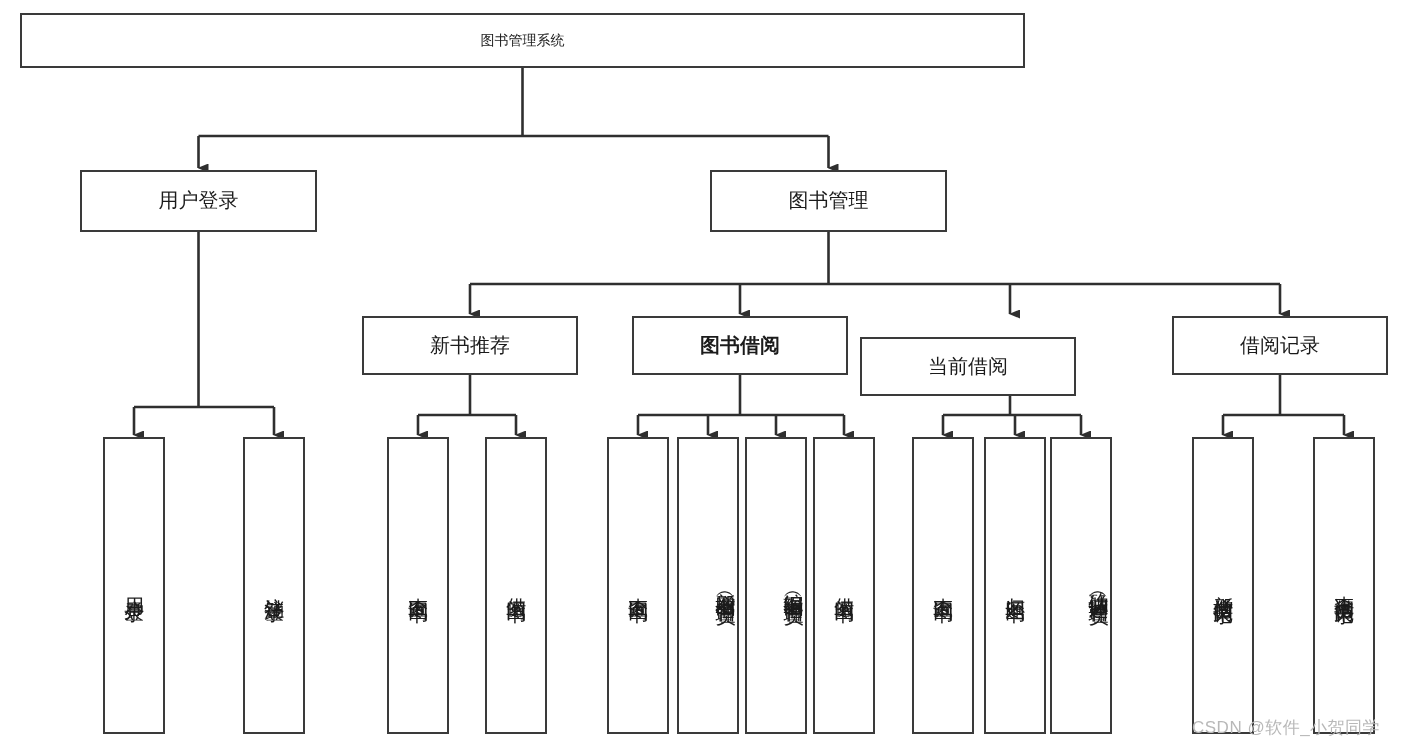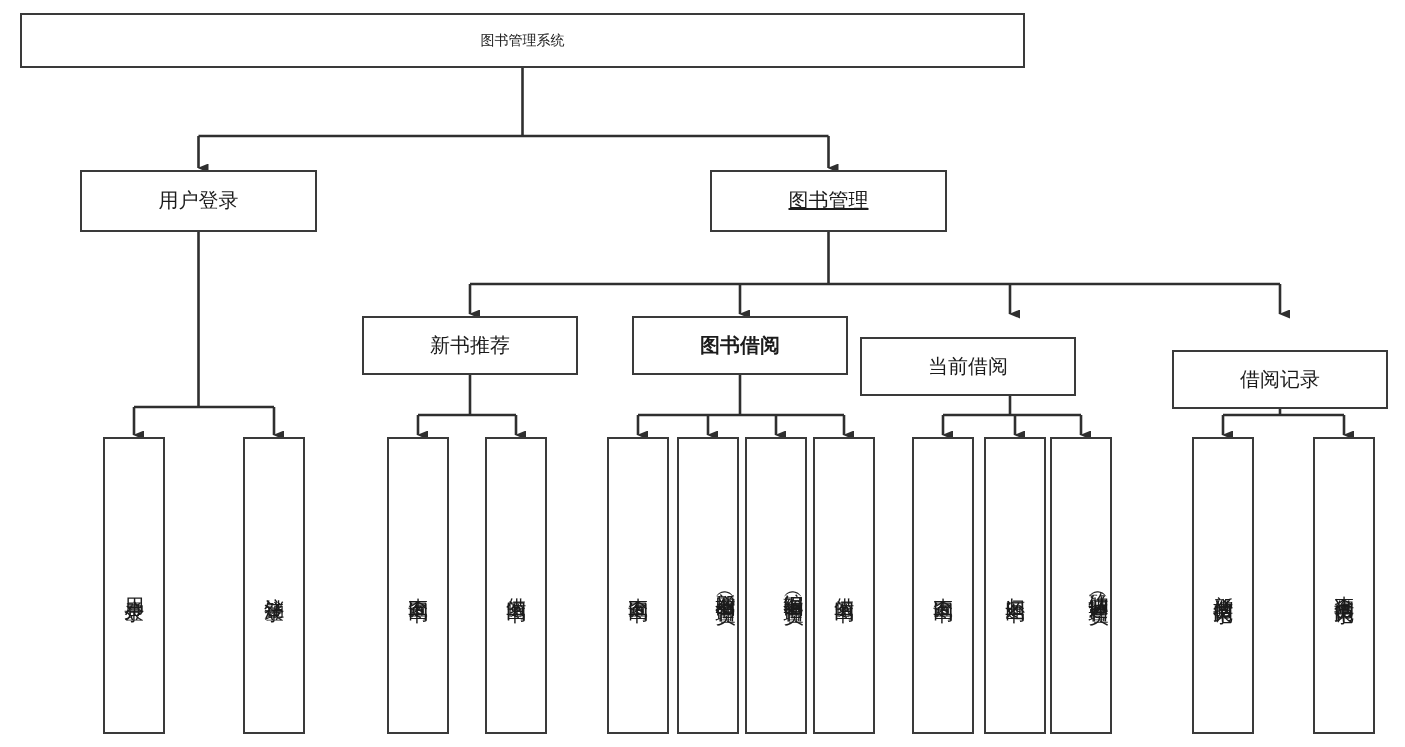--- a/index.html
+++ b/index.html
@@ -107,33 +107,33 @@
       </g>
   </svg>
 
   <div id="nodes">
       <div class="node root" style="left: 20px; top: 13px; width: 1005px; height: 55px;">
         <span>图书管理系统</span>
       </div>
       <div class="node lvl1" style="left: 80px; top: 170px; width: 237px; height: 62px;">
         <span>用户登录</span>
       </div>
-      <div class="node lvl1" style="left: 710px; top: 170px; width: 237px; height: 62px; text-decoration: underline;">
+      <div class="node lvl1" style="left: 710px; top: 170px; width: 237px; height: 62px;">
         <span>图书管理</span>
       </div>
       <div class="node lvl2" style="left: 362px; top: 316px; width: 216px; height: 59px;">
         <span>新书推荐</span>
       </div>
       <div class="node lvl2" style="left: 632px; top: 316px; width: 216px; height: 59px; font-weight: bold;">
         <span>图书借阅</span>
       </div>
       <div class="node lvl2" style="left: 860px; top: 316px; width: 216px; height: 59px; margin-top: 21px;">
         <span>当前借阅</span>
       </div>
-      <div class="node lvl2" style="left: 1172px; top: 316px; width: 216px; height: 59px; margin-top: 34px;">
+      <div class="node lvl2" style="left: 1172px; top: 316px; width: 216px; height: 59px;">
         <span>借阅记录</span>
       </div>
       <div class="node leaf mid" style="left: 103px; top: 437px; width: 62px; height: 297px;">
         <span>用户登录</span>
       </div>
       <div class="node leaf mid" style="left: 243px; top: 437px; width: 62px; height: 297px;">
         <span>注销登录</span>
       </div>
       <div class="node leaf mid" style="left: 387px; top: 437px; width: 62px; height: 297px;">
         <span>查询图书</span>
@@ -163,13 +163,14 @@
         <span>确认归还（管理员）</span>
       </div>
       <div class="node leaf mid" style="left: 1192px; top: 437px; width: 62px; height: 297px;">
         <span>新增借阅记录</span>
       </div>
       <div class="node leaf mid" style="left: 1313px; top: 437px; width: 62px; height: 297px;">
         <span>查询借阅记录</span>
       </div>
     </div>
 
+  <div class="watermark" style="left: 1192px; top: 716px;">CSDN @软件_小贺同学</div>
 </div>
 
 </body></html>

